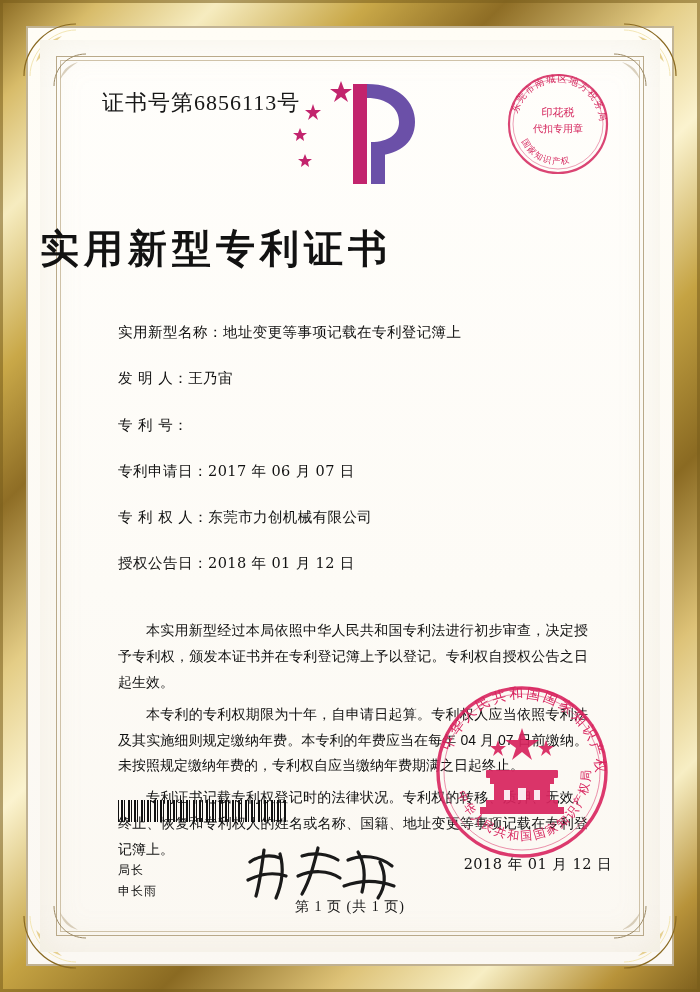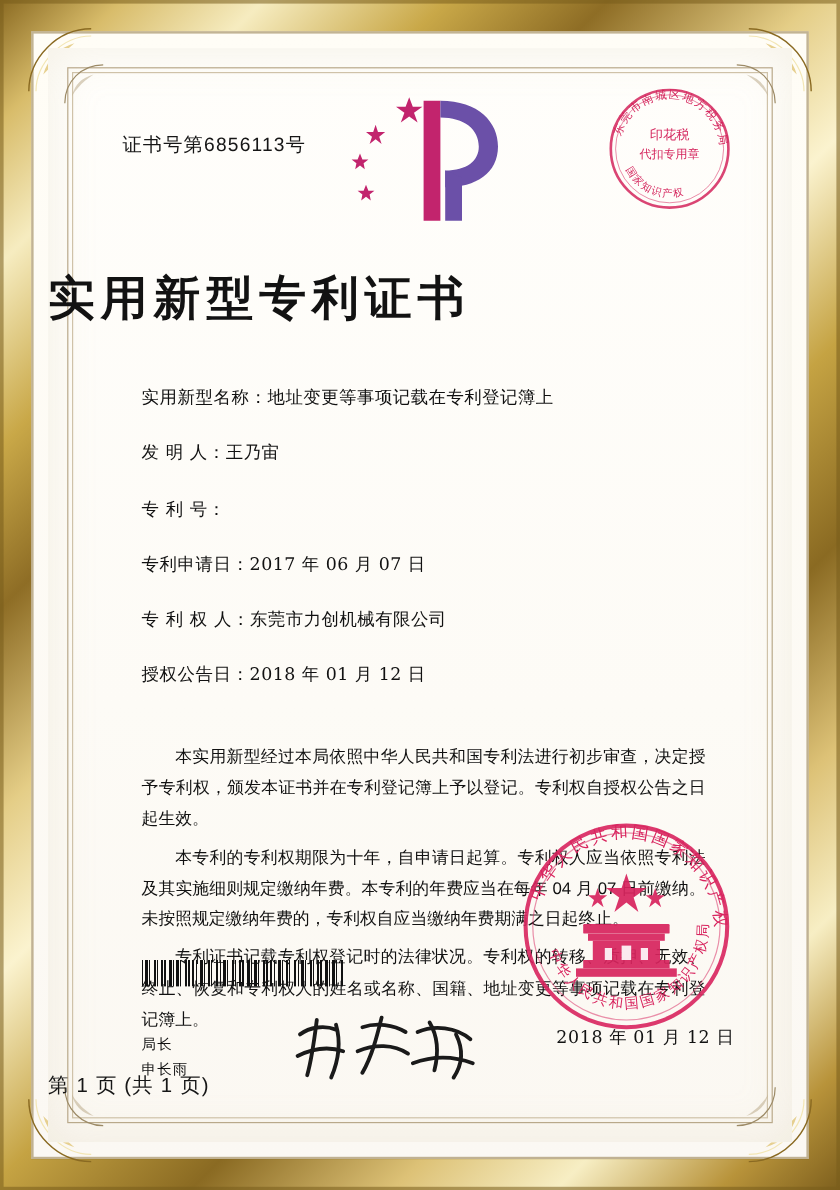--- a/index.html
+++ b/index.html
@@ -103,26 +103,26 @@
     pointer-events: none;
   }
   .inner-corner.tl { top: 10px; left: 10px; }
   .inner-corner.tr { top: 10px; right: 10px; transform: scaleX(-1); }
   .inner-corner.bl { bottom: 10px; left: 10px; transform: scaleY(-1); }
   .inner-corner.br { bottom: 10px; right: 10px; transform: scale(-1,-1); }
 
   
   .cert-no {
     position: absolute;
-    top: 71px;
+    top: 48px;
     left: 62px;
-    font-size: 16px;
+    font-size: 22px;
     letter-spacing: 1px;
     color: #161616;
-    font-family: Liberation Sans, sans-serif;
+    font-family: Liberation Serif, serif;
   }
 
   .emblem {
     position: absolute;
     top: 36px;
     left: 50%;
     transform: translateX(-50%);
     width: 150px;
     height: 115px;
   }
@@ -240,25 +240,25 @@
     letter-spacing: 0.5px;
     font-family: "DejaVu Serif", "Liberation Serif", serif;
   }
 
   
   .footer {
     position: absolute;
     bottom: 36px;
     left: 0;
     right: 0;
-    text-align: left;
-    font-size: 17px;
+    text-align: center;
+    font-size: 14px;
     color: #161616;
     letter-spacing: 1px;
-    font-family: Liberation Sans, sans-serif;
+    font-family: Liberation Serif, serif;
   }
 </style>
 </head>
 <body>
 
 <div class="certificate">
 
   <div class="gold-frame"></div>
 
   <div class="corner tl">

